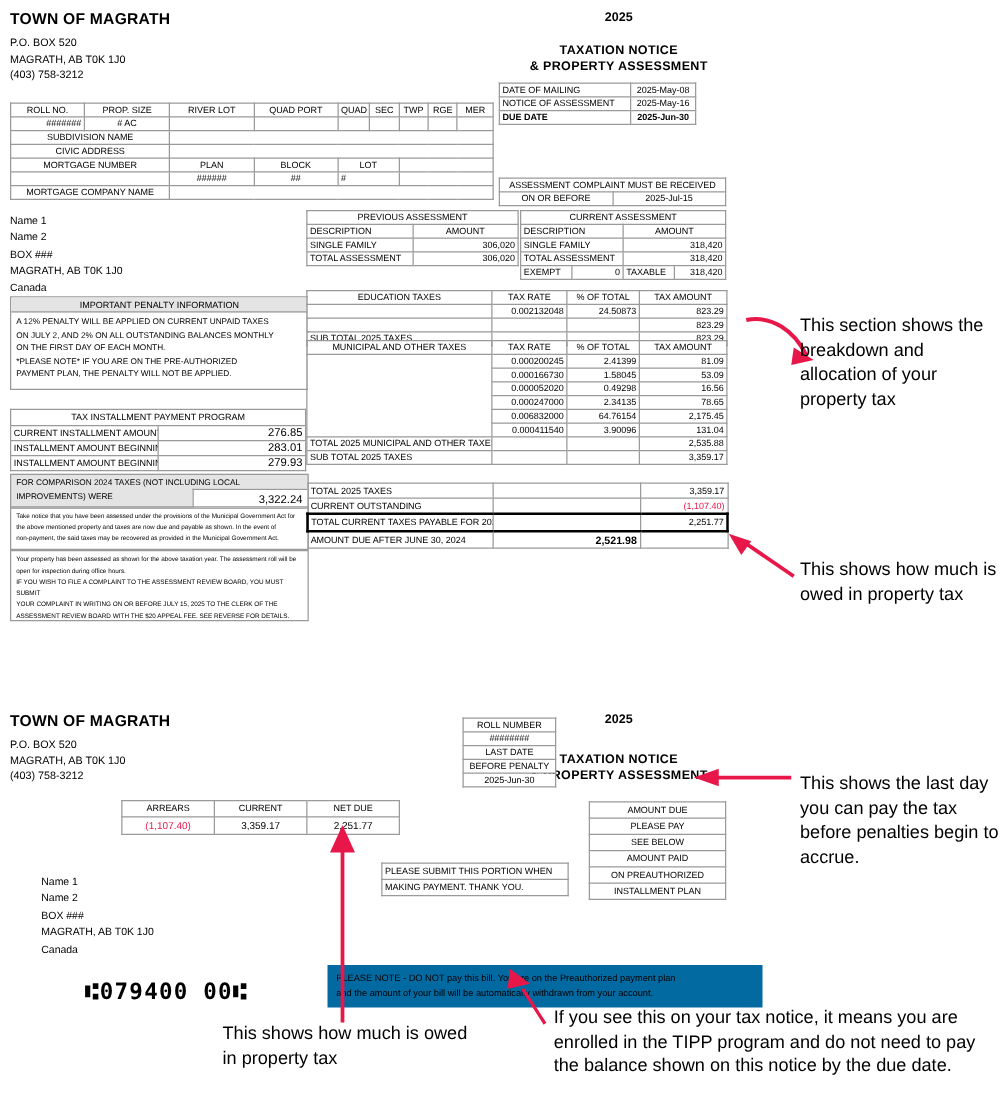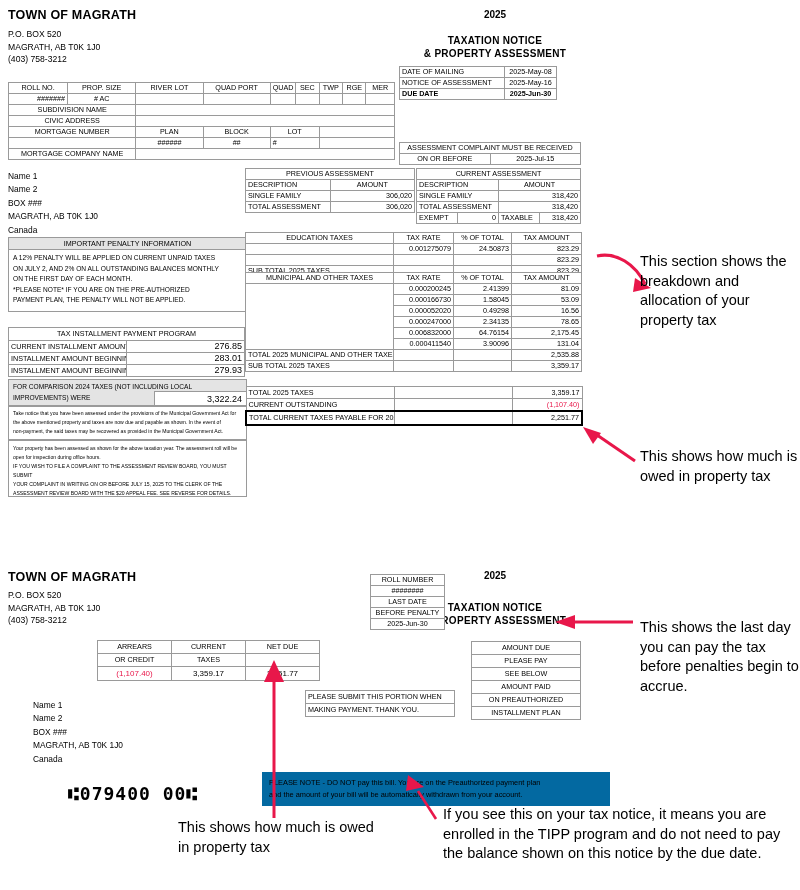--- a/index.html
+++ b/index.html
@@ -283,21 +283,21 @@
     </colgroup>
   <tbody>
       <tr>
     <td class="hd">EDUCATION TAXES</td>
     <td class="hd">TAX  RATE</td>
     <td class="hd">% OF TOTAL</td>
     <td class="hd">TAX  AMOUNT</td>
   </tr>
   <tr>
     <td></td>
-    <td class="r">0.001275079</td>
+    <td class="r">0.002132048</td>
     <td class="r">24.50873</td>
     <td class="r">823.29</td>
   </tr>
   <tr>
     <td class="hd"></td>
     <td class="black"></td>
     <td class="black"></td>
     <td class="r">823.29</td>
   </tr>
   <tr>
@@ -384,20 +384,25 @@
   <tr>
     <td class="hdl" style="height:11px;line-height:11px;">CURRENT OUTSTANDING</td>
     <td class="black"></td>
     <td class="r red">(1,107.40)</td>
   </tr>
   <tr>
     <td class="hdl" style="height:12px;line-height:12px;border:2px solid #000;border-right:none;">TOTAL CURRENT TAXES PAYABLE FOR 2025</td>
     <td class="black" style="border-top:2px solid #000;border-bottom:2px solid #000;"></td>
     <td class="r" style="border:2px solid #000;border-left:none;">2,251.77</td>
   </tr>
+  <tr>
+    <td class="hdl" style="height:12px;line-height:12px;">AMOUNT DUE AFTER JUNE 30, 2024</td>
+    <td class="r bold" style="font-size:8.5px;">2,521.98</td>
+    <td class="nb"></td>
+  </tr>
 </tbody>
   </table>
 
 <svg class="arrow" style="left:595px;top:250px;" width="60" height="60" viewBox="0 0 60 60">
   <path d="M2 6 C 22 2, 40 14, 50 34" stroke="#e8174a" stroke-width="3.2" fill="none"></path>
   <polygon points="40,28 56,38 38,42" fill="#e8174a"></polygon>
 </svg>
 <div class="abs anno" style="left:640px;top:252px;width:160px;">This section shows the breakdown and allocation of your property tax</div>
 
 <svg class="arrow" style="left:583px;top:425px;" width="55" height="40" viewBox="0 0 55 40">
@@ -443,25 +448,20 @@
       <col style="width:74px">
       <col style="width:74px">
     </colgroup>
   <tbody>
       <tr>
     <td class="hd" style="height:12px;line-height:12px;">ARREARS</td>
     <td class="hd" style="height:12px;line-height:12px;">CURRENT</td>
     <td class="hd" style="height:12px;line-height:12px;">NET DUE</td>
   </tr>
   <tr>
-    <td class="hd" style="height:12px;line-height:12px;">OR CREDIT</td>
-    <td class="hd" style="height:12px;line-height:12px;">TAXES</td>
-    <td class="hd" style="height:12px;line-height:12px;"></td>
-  </tr>
-  <tr>
     <td class="c red" style="height:13px;line-height:13px;font-size:8px;">(1,107.40)</td>
     <td class="c" style="height:13px;line-height:13px;font-size:8px;">3,359.17</td>
     <td class="c" style="height:13px;line-height:13px;font-size:8px;">2,251.77</td>
   </tr>
 </tbody>
   </table>
 
 <div class="abs names" style="left:33px;top:699px;">
   <div>Name 1</div>
   <div>Name 2</div>

